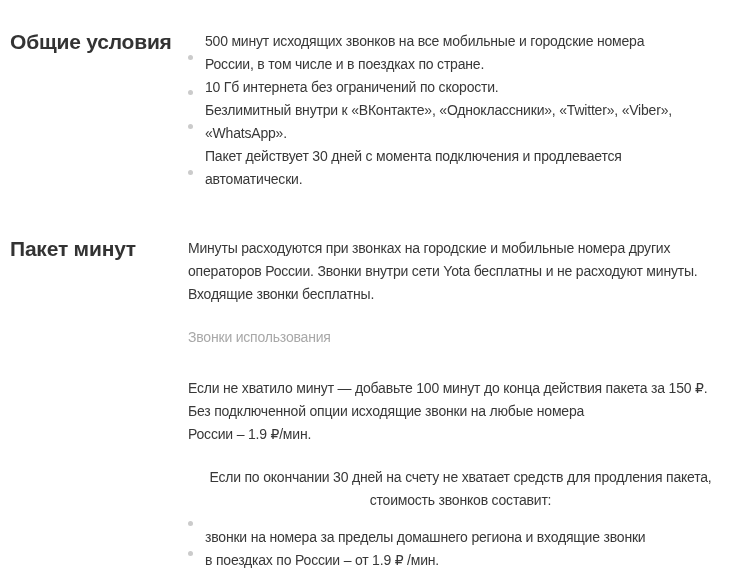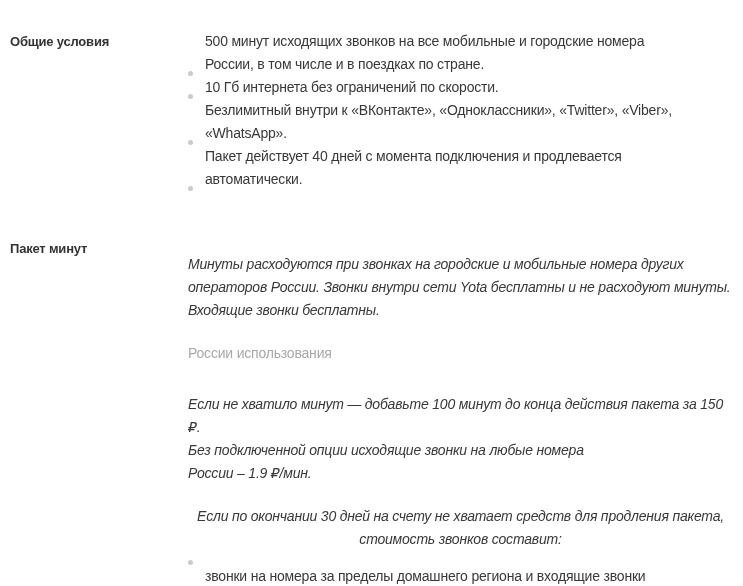--- a/index.html
+++ b/index.html
@@ -16,44 +16,44 @@
     color: #383838;
   }
   .row {
     display: grid;
     grid-template-columns: 178px 1fr;
     align-items: start;
   }
   .row + .row { margin-top: 46px; }
   .row-label {
     font-weight: bold;
-    font-size: 13px;
+    font-size: 21px;
     color: #333333;
     padding-top: 0;
   }
   .content { max-width: 545px; }
   ul.bullet-list {
     list-style: none;
     margin: 0;
     padding: 0;
   }
   ul.bullet-list li {
     display: flex;
-    align-items: flex-end;
+    align-items: center;
   }
   .dot {
     flex: 0 0 auto;
     width: 5px;
     height: 5px;
     border-radius: 50%;
     background: #cbcbcb;
     margin: 9px 12px 0 0;
   }
   .li-text, p, .subheading { white-space: pre-line; }
-  p { margin: 16px 0 20px 0; font-style: italic; }
+  p { margin: 0 0 20px 0; }
   p.no-gap { margin-bottom: 0; text-align: center; }
   .subheading {
     color: #a8a8a8;
     margin: 20px 0 28px 0;
   }
 </style>
 </head>
 <body>
 
 <div class="row">
@@ -69,34 +69,34 @@
         <span class="dot"></span>
         <span class="li-text">10 Гб интернета без ограничений по скорости.</span>
       </li>
       <li>
         <span class="dot"></span>
         <span class="li-text">Безлимитный внутри к «ВКонтакте», «Одноклассники», «Twitter», «Viber»,
 «WhatsApp».</span>
       </li>
       <li>
         <span class="dot"></span>
-        <span class="li-text">Пакет действует 40 дней с момента подключения и продлевается
+        <span class="li-text">Пакет действует 30 дней с момента подключения и продлевается
 автоматически.</span>
       </li>
     </ul>
   </div>
 </div>
 
 <div class="row">
   <div class="row-label">Пакет минут</div>
   <div class="content">
     <p>Минуты расходуются при звонках на городские и мобильные номера других
 операторов России. Звонки внутри сети Yota бесплатны и не расходуют минуты.
 Входящие звонки бесплатны.</p>
-    <div class="subheading">России использования</div>
+    <div class="subheading">Звонки использования</div>
     <p>Если не хватило минут — добавьте 100 минут до конца действия пакета за 150 ₽.
 Без подключенной опции исходящие звонки на любые номера
 России – 1.9 ₽/мин.</p>
     <p class="no-gap">Если по окончании 30 дней на счету не хватает средств для продления пакета,
 стоимость звонков составит:</p>
     <ul class="bullet-list">
       <li>
         <span class="dot"></span>
       </li>
       <li>

